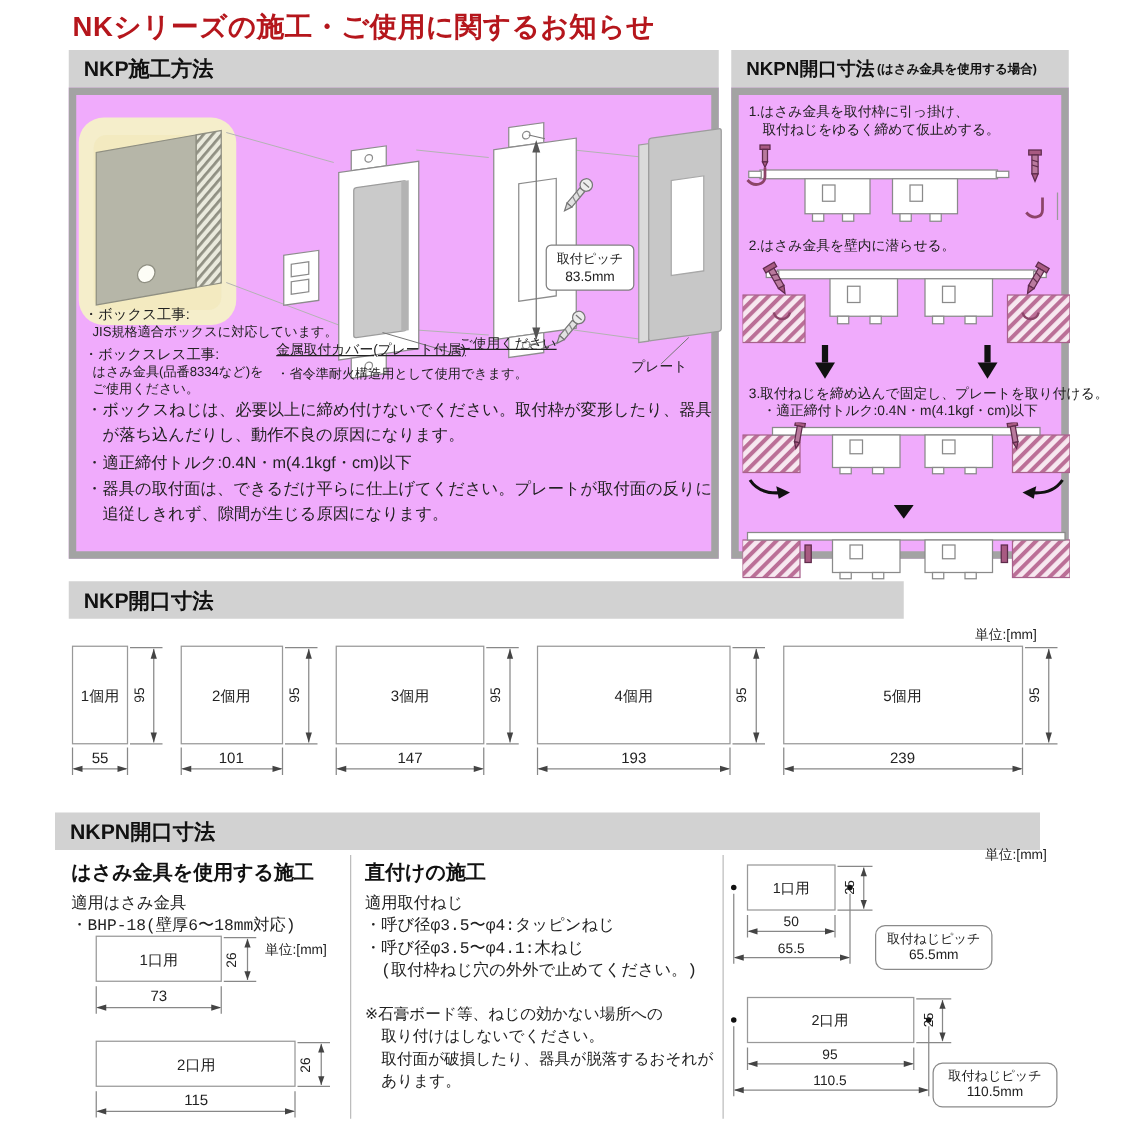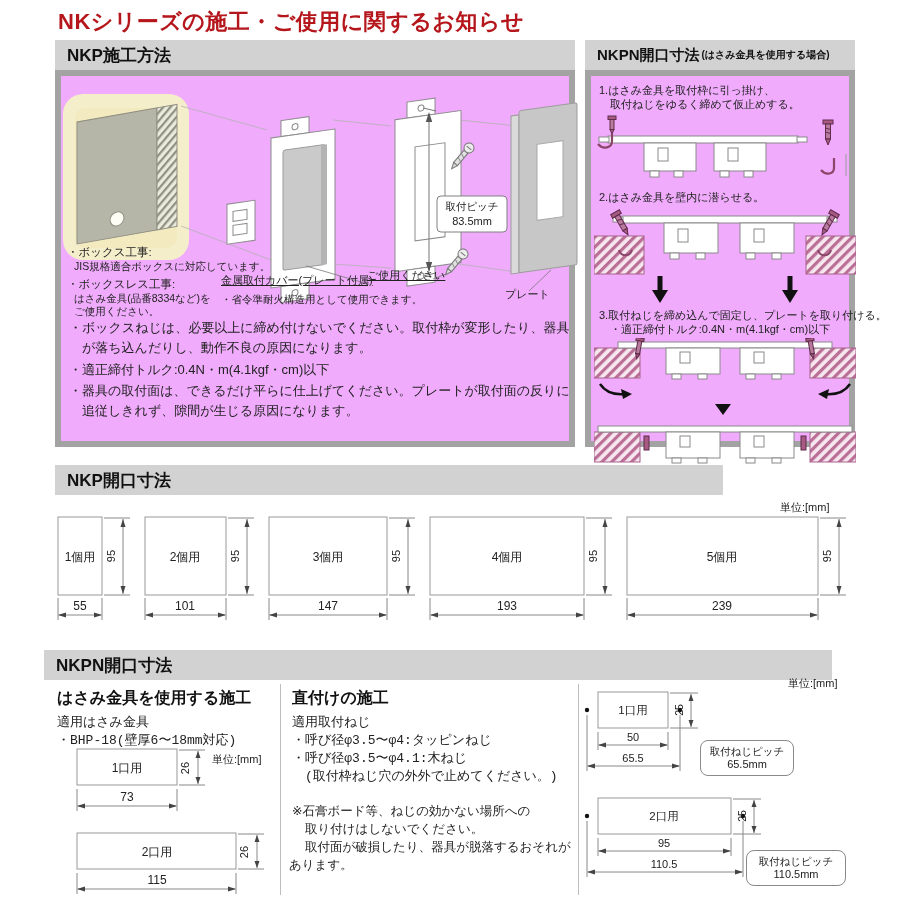--- a/index.html
+++ b/index.html
@@ -449,21 +449,21 @@
   <div class="vdiv" style="left:280px;top:684px;height:211px;"></div>
 
   <div class="h2" style="left:292px;top:688px;">直付けの施工</div>
   <div class="t13" style="left:292px;top:714px;">適用取付ねじ</div>
   <div class="t13" style="left:292px;top:732px;">・呼び径φ3.5〜φ4:タッピンねじ</div>
   <div class="t13" style="left:292px;top:750px;">・呼び径φ3.5〜φ4.1:木ねじ</div>
   <div class="t13 ind" style="left:292px;top:768px;">(取付枠ねじ穴の外外で止めてください。)</div>
   <div class="t12" style="left:292px;top:802px;">※石膏ボード等、ねじの効かない場所への</div>
   <div class="t12 ind" style="left:292px;top:820px;">取り付けはしないでください。</div>
   <div class="t12 ind" style="left:292px;top:838px;">取付面が破損したり、器具が脱落するおそれが</div>
-  <div class="t12 ind" style="left:276px;top:856px;">あります。</div>
+  <div class="t12 ind" style="left:292px;top:856px;">あります。</div>
 
   <div class="vdiv" style="left:578px;top:684px;height:211px;"></div>
 
   <div class="unit" style="left:788px;top:676px;">単位:[mm]</div>
 
   <svg class="abs" style="left:583px;top:682px;" width="200" height="92" viewBox="0 0 200 92">
     <circle cx="4" cy="28" r="2.2" fill="#111"></circle>
     <rect x="15" y="10" width="70" height="36" fill="#fff" stroke="#999"></rect>
     <text x="50" y="32" text-anchor="middle" class="boxlabel-s">1口用</text>
     <circle cx="97" cy="28" r="2.2" fill="#111"></circle>

